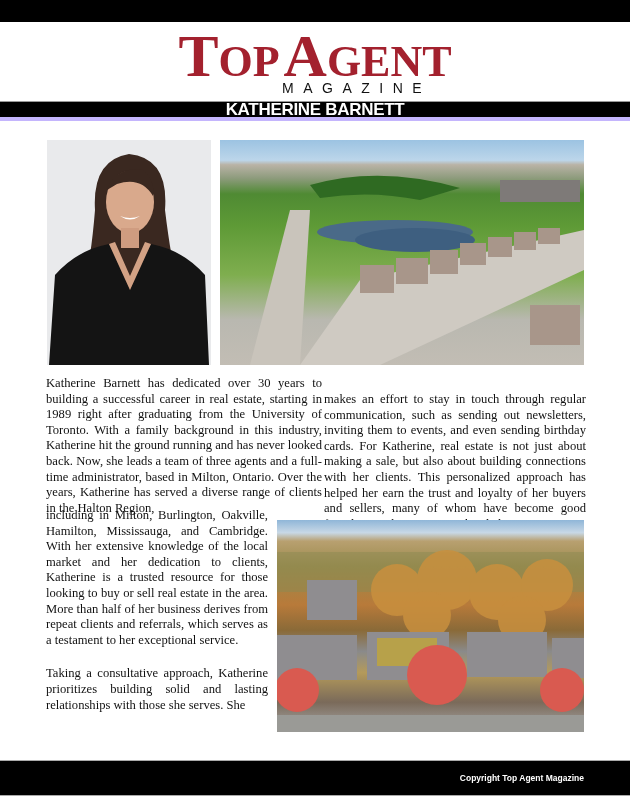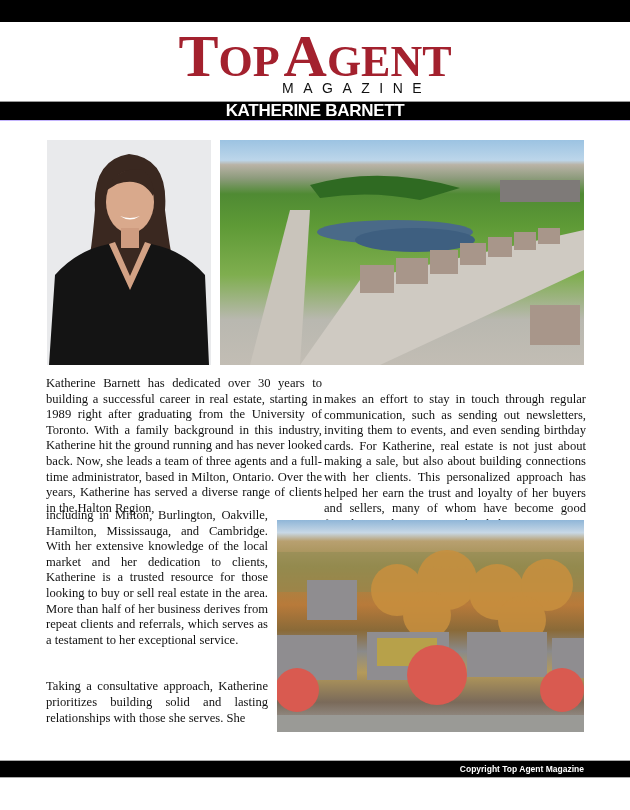--- a/index.html
+++ b/index.html
@@ -9,37 +9,37 @@
   .logo { left: 0; top: 26px; width: 630px; height: 72px; }
   .logo-main { position: absolute; left: 153px; top: 0px; width: 324px; text-align: center;
     font-family: "Liberation Serif", "DejaVu Serif", serif; font-weight: bold; color: #a3212e;
     letter-spacing: 0px; line-height: 1; white-space: nowrap; }
   .logo-main .big { font-size: 60px; }
   .logo-main .small { font-size: 44px; }
   .logo-sub { position: absolute; left: 282px; top: 55px; width: 186px;
     font-family: "Liberation Sans", "DejaVu Sans", sans-serif; font-size: 14px; color: #111;
     letter-spacing: 9.5px; line-height: 1; white-space: nowrap; }
   .name-bar { left: 0; top: 101px; width: 630px; height: 20px; background: #000;
-    border-top: 1px solid #999; border-bottom: 1px solid #c4b5fd; box-sizing: border-box;
+    border-top: 1px solid #999; border-bottom: 4px solid #c4b5fd; box-sizing: border-box;
     display: flex; align-items: center; justify-content: center; }
   .name-bar span { color: #fff; font-family: "Liberation Sans", "DejaVu Sans", sans-serif;
     font-weight: bold; font-size: 17px; letter-spacing: -0.3px; }
   .photo { overflow: hidden; }
   .portrait { left: 47px; top: 140px; width: 164px; height: 225px; background: #ececec; }
   .aerial1 { left: 220px; top: 140px; width: 364px; height: 225px;
     background: linear-gradient(180deg, #9cc3e2 0%, #bcd6ea 9%, #b9b3a6 11%, #8d9b7c 17%, #4f8a33 24%, #5e9a36 38%, #7fae4f 60%, #b9b8b0 80%, #c2bdb4 100%); }
   .aerial2 { left: 277px; top: 520px; width: 307px; height: 212px;
     background: linear-gradient(180deg, #8fb6d8 0%, #c8d8e6 6%, #b8a070 10%, #9b8a4a 22%, #b87a3a 40%, #8a6a38 52%, #8a8a8a 62%, #b49a5a 72%, #7a6a5a 86%, #a9a9a9 100%); }
   .article { font-family: "Liberation Serif", "DejaVu Serif", serif; font-size: 12.6px; line-height: 15.6px; color: #111; text-align: justify; }
   .col1 { left: 46px; top: 376px; width: 276px; font-family: Liberation Serif, serif; }
   .col1b { left: 46px; top: 508px; width: 222px; }
   .col2 { left: 324px; top: 376px; width: 262px; margin-top: 16px; }
   .article p { margin: 0; }
-  .article p + p { margin-top: 31px; }
-  .footer-bar { left: 0; top: 760px; width: 630px; height: 18px; background: #000;
+  .article p + p { margin-top: 18px; }
+  .footer-bar { left: 0; top: 760px; width: 630px; height: 36px; background: #000;
     border-top: 1px solid #aaa; border-bottom: 1px solid #aaa; box-sizing: border-box;
     display: flex; align-items: center; justify-content: flex-end; padding-right: 46px; }
   .footer-bar span { color: #fff; font-family: "Liberation Sans", "DejaVu Sans", sans-serif;
     font-weight: bold; font-size: 8.5px; }
 </style>
 </head>
 <body>
 
 <div class="abs top-bar"></div>
 

